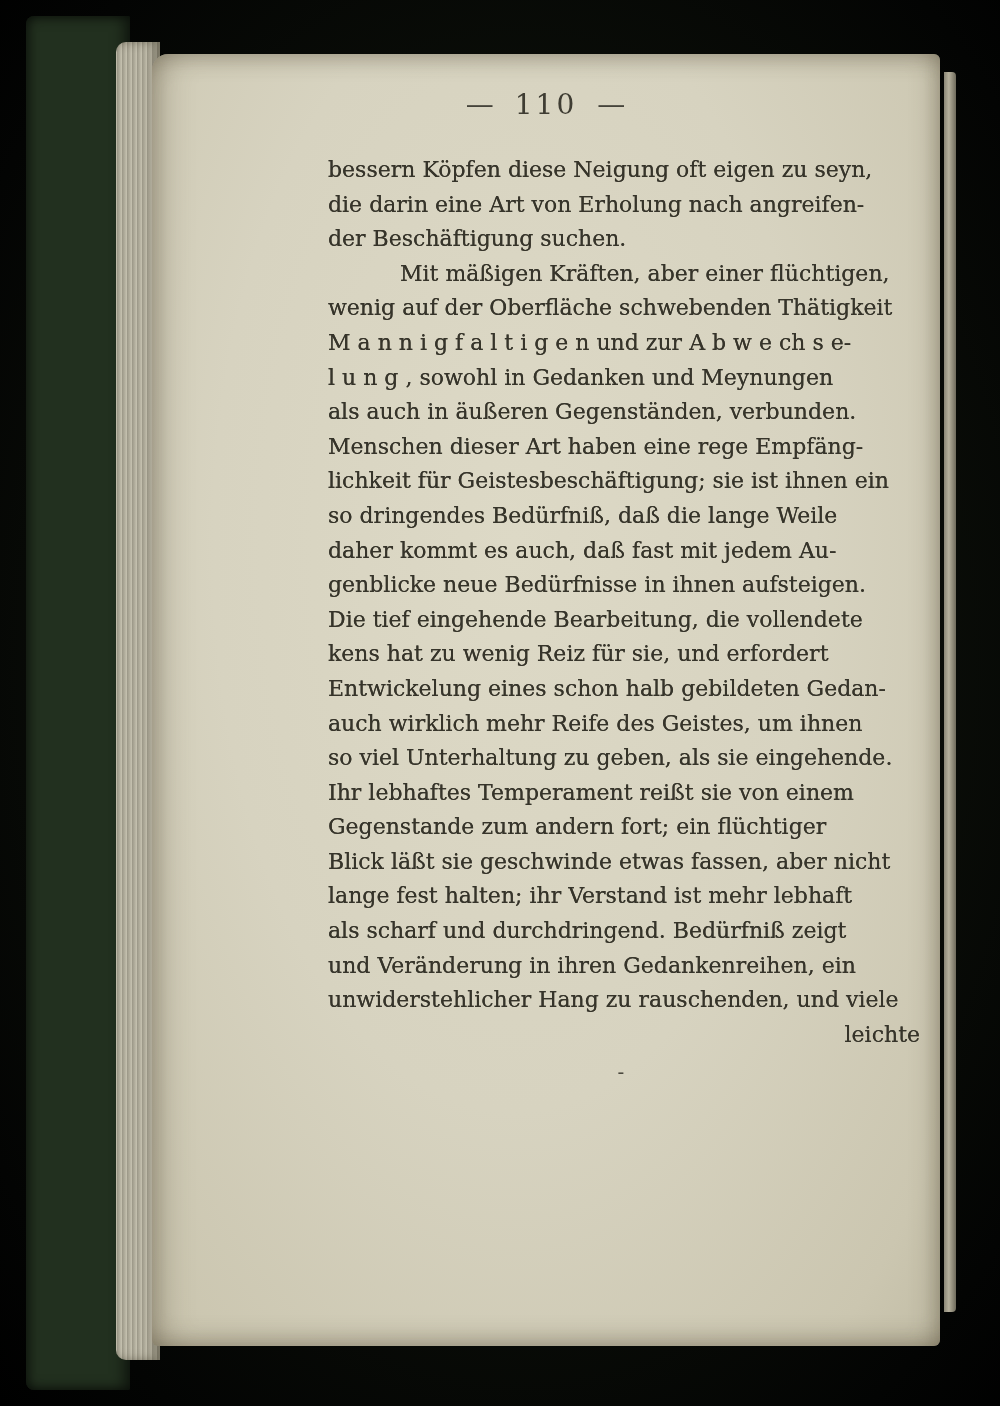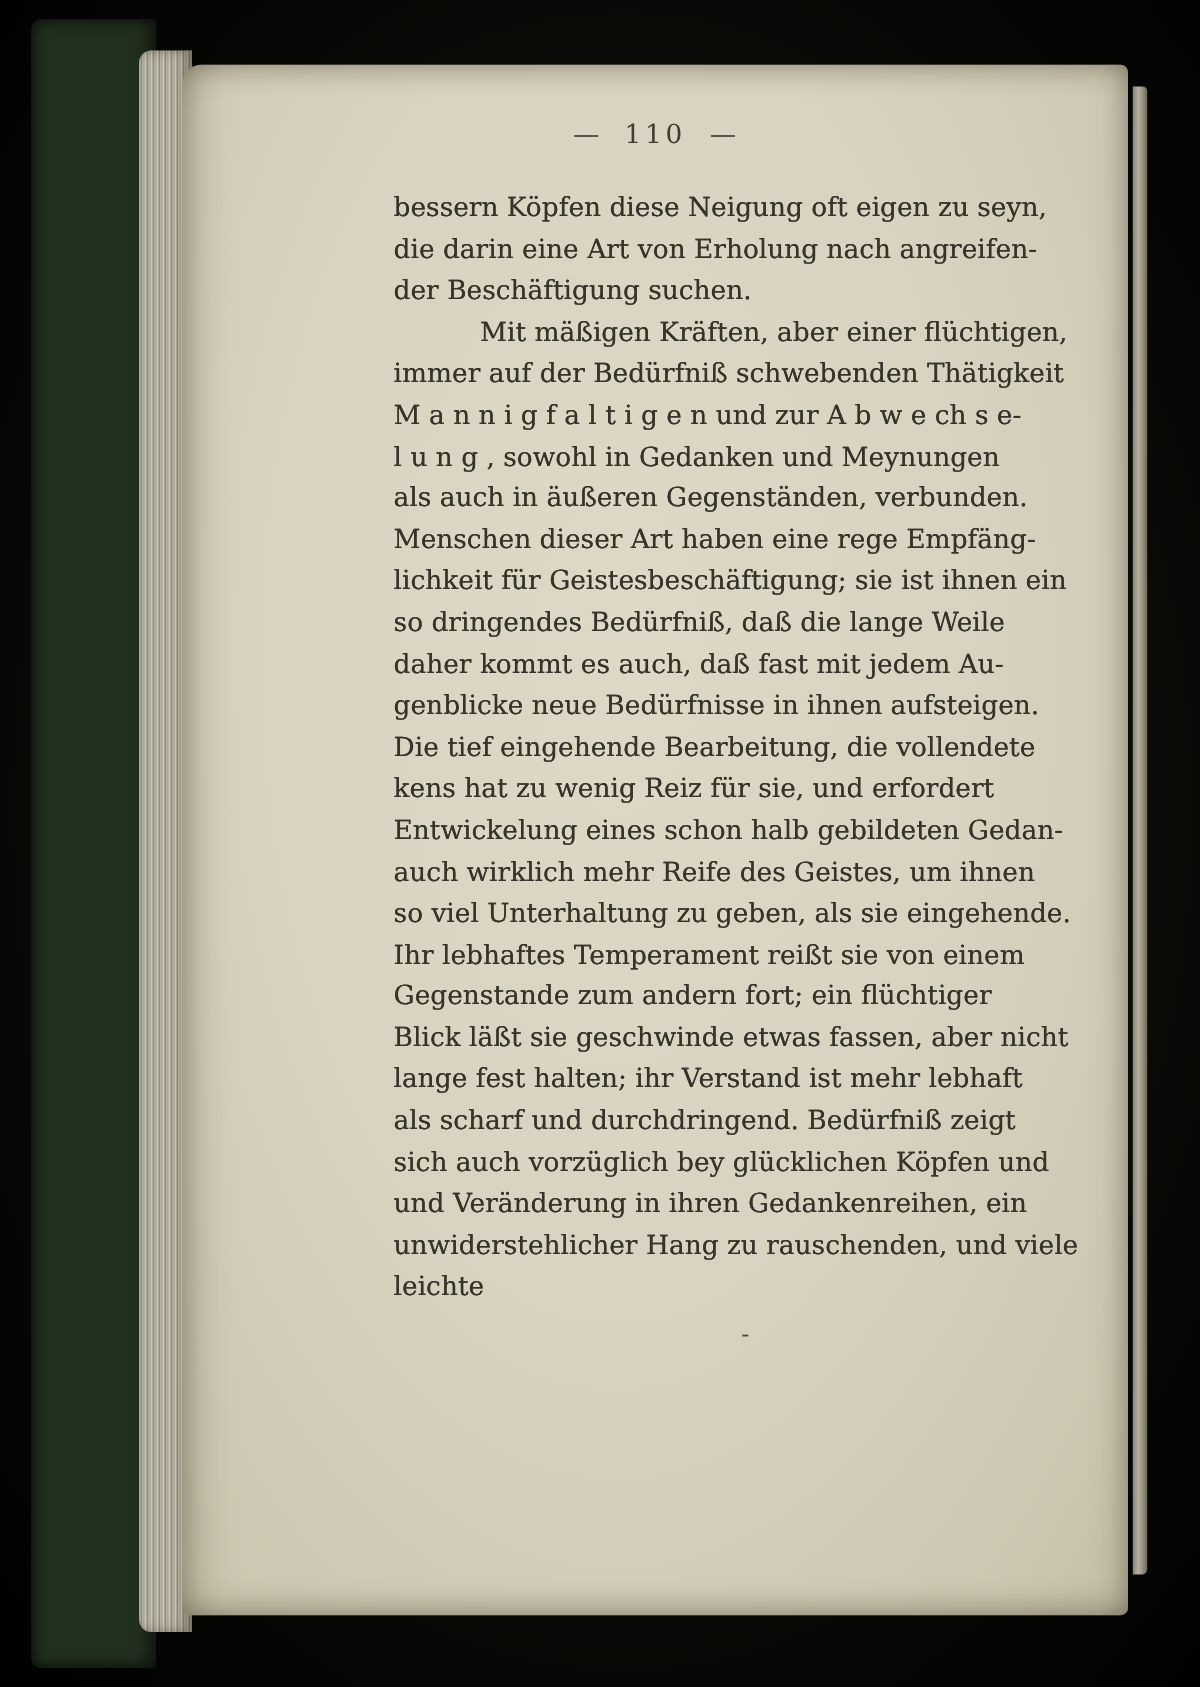--- a/index.html
+++ b/index.html
@@ -81,41 +81,41 @@
     position: absolute;
     right: 44px;
     top: 72px;
     width: 12px;
     height: 1240px;
     background: linear-gradient(90deg, #8a8676, #b5b09c 40%, #6f6b5c);
     border-radius: 0 4px 4px 0;
   }
 
   .page-number-row {
-    margin-top: 46px;
+    margin-top: 34px;
     text-align: center;
-    font-size: 22px;
+    font-size: 28px;
     color: #3f3d33;
     letter-spacing: 1px;
   }
   .page-number-row .dash { margin: 0 20px; color: #45433a; }
   .page-number { letter-spacing: 3px; }
 
   .text-block {
     margin-top: 32px;
     padding-left: 176px;
     padding-right: 20px;
     font-size: 22px;
     line-height: 34.6px;
     color: #36342a;
     text-shadow: 0 0 0.5px rgba(54,52,42,0.9);
   }
   .text-line { white-space: nowrap; }
   .text-line.indent { padding-left: 72px; }
-  .text-line.align-right { white-space: normal; }
+  .text-line.align-right { text-align: right; white-space: normal; }
 
   .footer-mark {
     margin-top: 8px;
     text-align: center;
     padding-left: 150px;
     font-size: 20px;
     color: #4a483e;
   }
 </style>
 </head>
@@ -129,40 +129,39 @@
   <div class="page">
     <div class="page-number-row">
       <span class="dash">—</span><span class="page-number">110</span><span class="dash">—</span>
     </div>
 
     <div class="text-block">
         <div class="text-line">bessern Köpfen diese Neigung oft eigen zu seyn,</div>
         <div class="text-line">die darin eine Art von Erholung nach angreifen-</div>
         <div class="text-line">der Beschäftigung suchen.</div>
         <div class="text-line indent">Mit mäßigen Kräften, aber einer flüchtigen,</div>
-        <div class="text-line">immer auf der Bedürfniß schwebenden Thätigkeit</div>
+        <div class="text-line">wenig auf der Oberfläche schwebenden Thätigkeit</div>
         <div class="text-line">M a n n i g f a l t i g e n  und zur A b w e ch s e-</div>
         <div class="text-line">l u n g ,  sowohl in Gedanken und Meynungen</div>
         <div class="text-line">als auch in äußeren Gegenständen, verbunden.</div>
         <div class="text-line">Menschen dieser Art haben eine rege Empfäng-</div>
         <div class="text-line">lichkeit für Geistesbeschäftigung; sie ist ihnen ein</div>
         <div class="text-line">so dringendes Bedürfniß, daß die lange Weile</div>
         <div class="text-line">daher kommt es auch,  daß fast mit jedem Au-</div>
         <div class="text-line">genblicke neue Bedürfnisse in ihnen aufsteigen.</div>
         <div class="text-line">Die tief eingehende Bearbeitung, die vollendete</div>
         <div class="text-line">kens hat zu wenig Reiz für sie, und erfordert</div>
         <div class="text-line">Entwickelung eines schon halb gebildeten Gedan-</div>
         <div class="text-line">auch wirklich mehr Reife des Geistes, um ihnen</div>
         <div class="text-line">so viel Unterhaltung zu geben, als sie eingehende.</div>
         <div class="text-line">Ihr lebhaftes Temperament reißt sie von einem</div>
         <div class="text-line">Gegenstande zum andern fort;  ein flüchtiger</div>
         <div class="text-line">Blick läßt sie geschwinde etwas fassen, aber nicht</div>
         <div class="text-line">lange fest halten; ihr Verstand ist mehr lebhaft</div>
         <div class="text-line">als scharf und durchdringend.  Bedürfniß zeigt</div>
-        <div class="text-line">sich auch vorzüglich bey glücklichen Köpfen und</div>
         <div class="text-line">und Veränderung in ihren Gedankenreihen, ein</div>
         <div class="text-line">unwiderstehlicher Hang zu rauschenden, und viele</div>
         <div class="text-line align-right">leichte</div>
       </div>
 
     <div class="footer-mark">-</div>
   </div>
 </div>
 
 </body></html>

